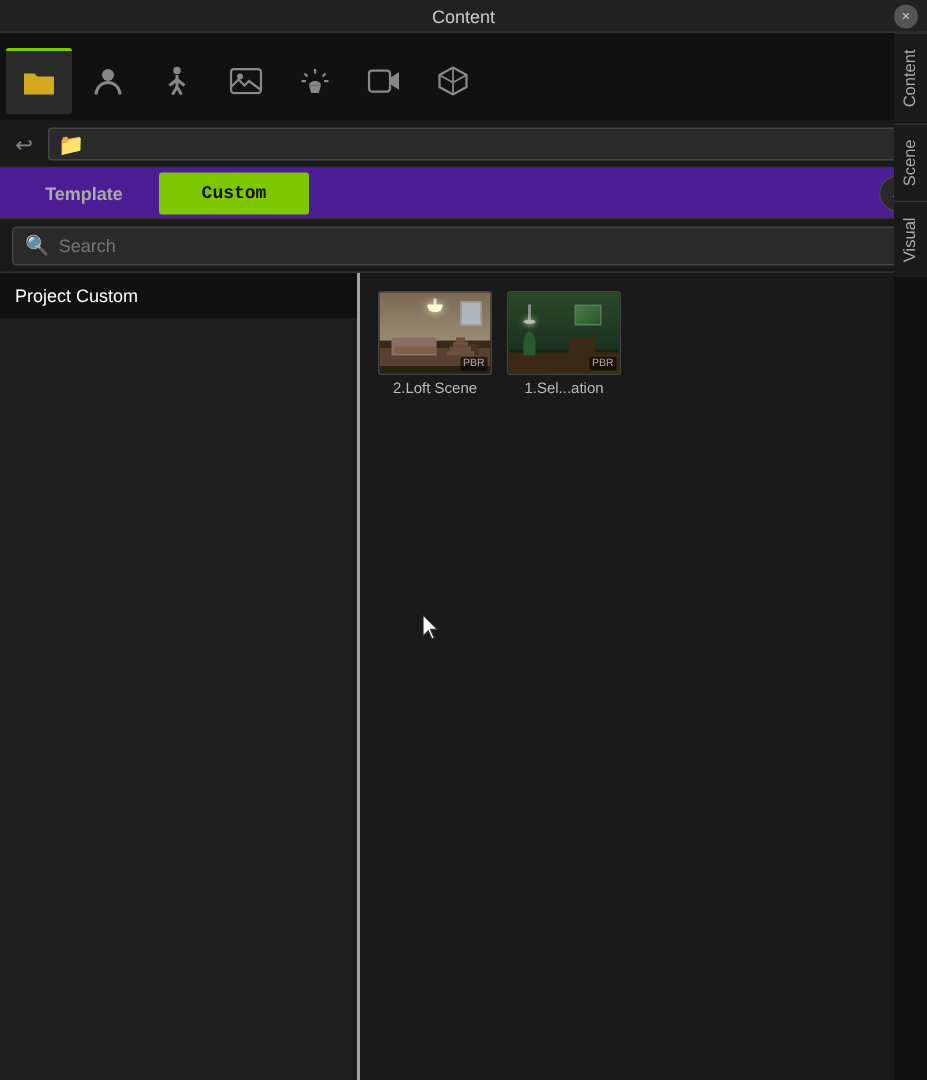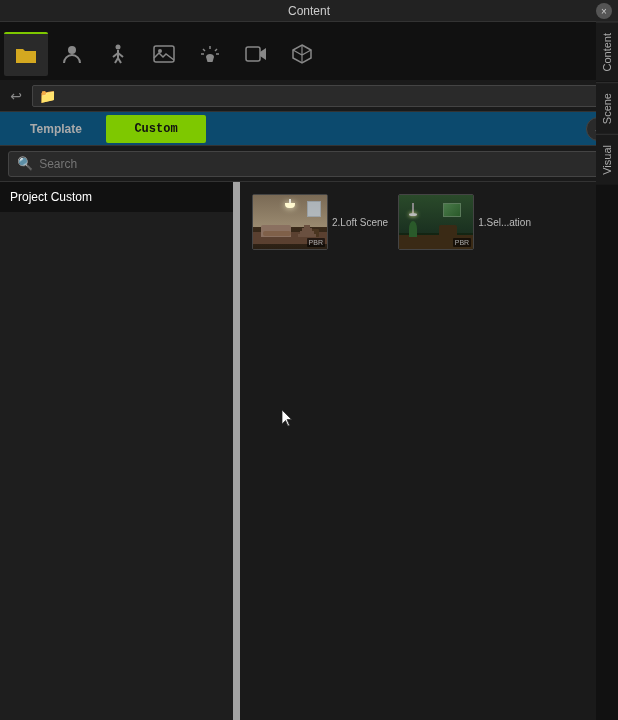--- a/index.html
+++ b/index.html
@@ -102,21 +102,21 @@
       font-size: 12px;
     }
     .folder-icon-small {
       color: #d4a820;
       font-size: 14px;
     }
 
     
     .tab-bar {
       height: 34px;
-      background: #0c4a6e;
+      background: #4c1d95;
       display: flex;
       align-items: center;
       padding: 0 6px;
       border-bottom: 1px solid #333;
       position: relative;
     }
     .tab {
       height: 28px;
       min-width: 100px;
       display: flex;
@@ -188,21 +188,21 @@
     .main-content {
       display: flex;
       height: calc(720px - 22px - 58px - 32px - 34px - 36px);
       background: #1a1a1a;
     }
 
     
     .left-panel {
       width: 240px;
       background: #1e1e1e;
-      border-right: 7px solid #a3a3a3;
+      border-right: 2px solid #a3a3a3;
       overflow-y: auto;
       flex-shrink: 0;
     }
     .left-panel-item {
       height: 30px;
       display: flex;
       align-items: center;
       padding: 0 10px;
       cursor: pointer;
       color: #ddd;
@@ -224,21 +224,21 @@
 
     
     .thumb-grid {
       display: flex;
       flex-wrap: wrap;
       gap: 10px;
       align-content: flex-start;
     }
     .thumb-item {
       display: flex;
-      flex-direction: row;
+      flex-direction: column;
       align-items: center;
       gap: 4px;
       cursor: pointer;
     }
     .thumb-img {
       width: 76px;
       height: 56px;
       border: 1px solid #444;
       border-radius: 2px;
       overflow: hidden;

